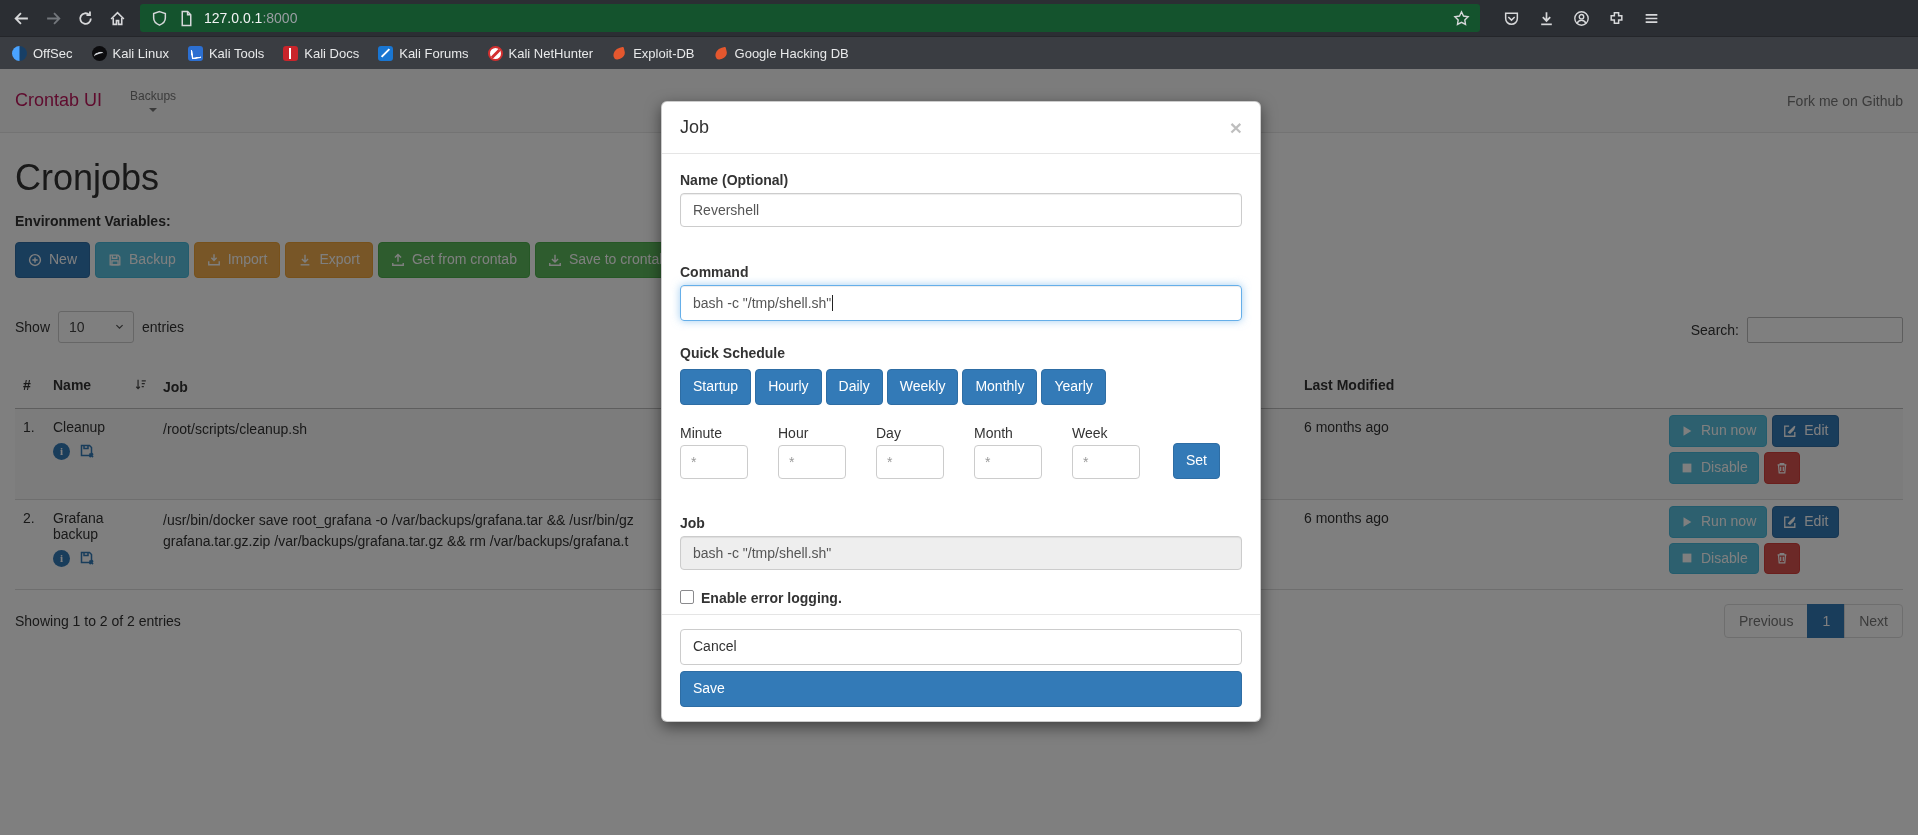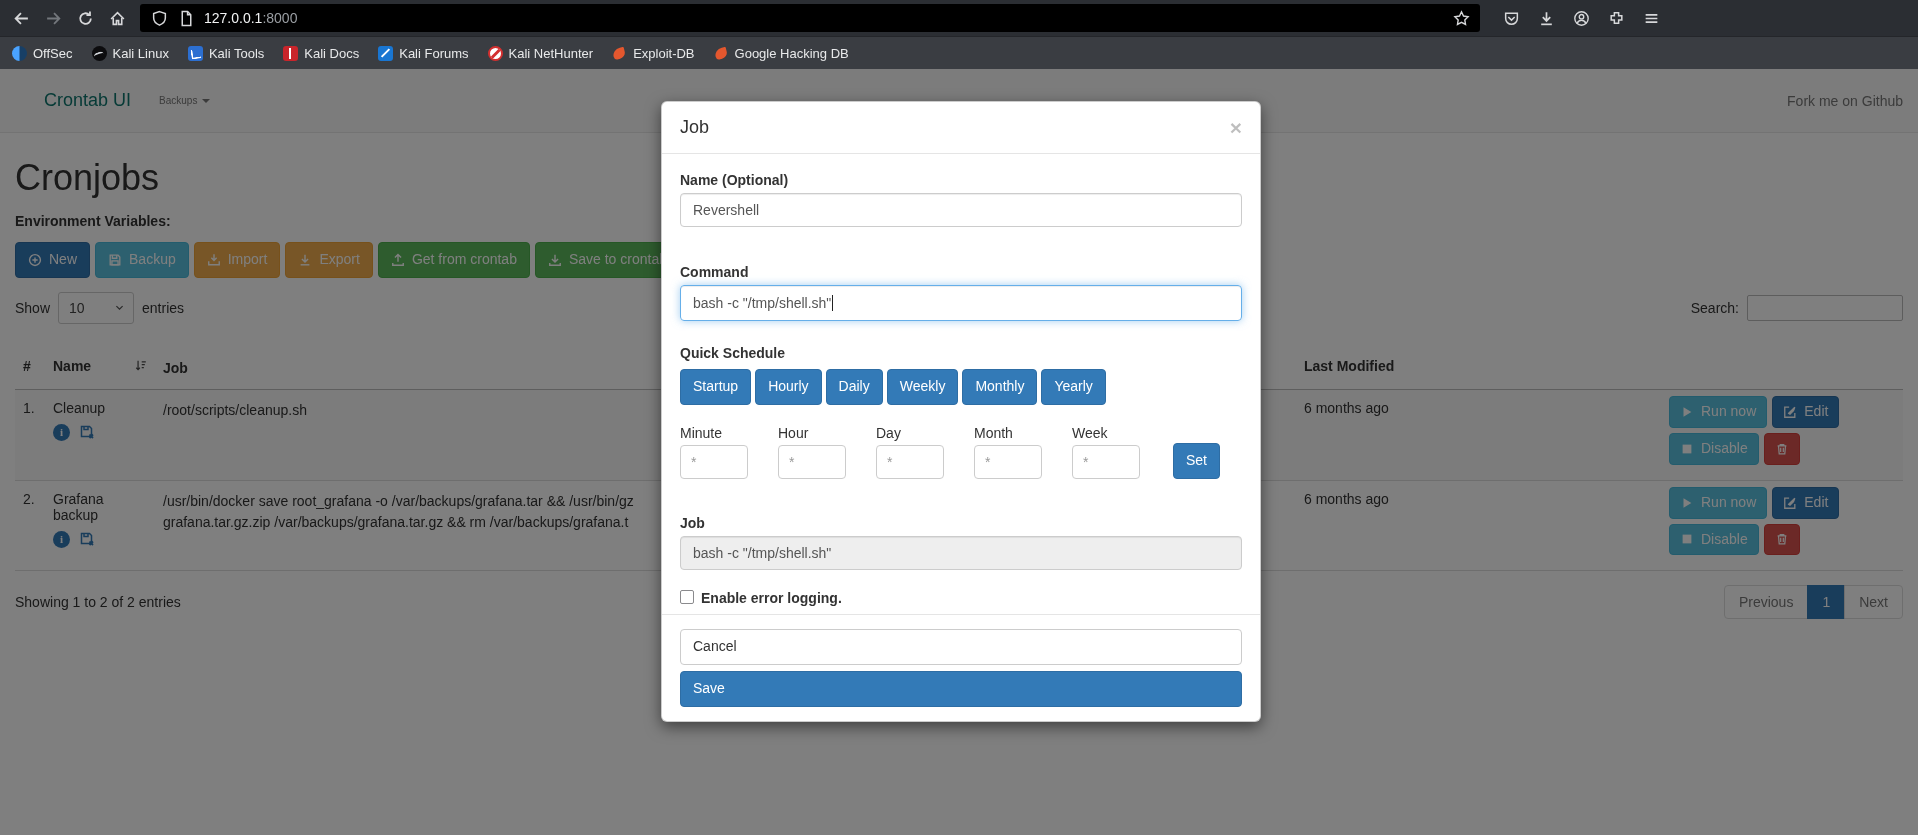--- a/index.html
+++ b/index.html
@@ -6,21 +6,21 @@
   html,body { width:1918px; height:835px; overflow:hidden; background:#fff;
     font-family:"Liberation Sans", sans-serif; font-size:14px; color:#333; }
 
   
   .chrome { position:absolute; top:0; left:0; width:1918px; height:69px; }
   .toolbar { height:36px; background:#2b2e33; display:flex; align-items:center; }
   .nav-icons { display:flex; align-items:center; gap:14px; padding:0 14px 0 12px; }
   .chrome-icon { width:18px; height:18px; color:#d7d8da; display:inline-flex; align-items:center; justify-content:center; }
   .chrome-icon.dim { color:#73777c; }
   .chrome-icon svg { width:17px; height:17px; }
-  .urlbar { width:1340px; height:28px; background:#000000; border-radius:3px; display:flex; align-items:center; padding:0 10px; gap:9px; color:#e9eaeb; font-size:14px; }
+  .urlbar { width:1340px; height:28px; background:#14532d; border-radius:3px; display:flex; align-items:center; padding:0 10px; gap:9px; color:#e9eaeb; font-size:14px; }
   .urlbar .host { color:#f2f3f4; }
   .urlbar .port { color:#9a9ea3; }
   .urlbar .spacer { flex:1; }
   .right-icons { display:flex; align-items:center; gap:17px; margin-left:22px; }
   .bookmarks { height:33px; background:#3a3d42; display:flex; align-items:center; gap:19px; padding:0 12px; border-top:1px solid #24262a; }
   .bookmark { display:flex; align-items:center; gap:6px; color:#e8e9ea; font-size:13px; }
   .bm-ico { width:15px; height:15px; display:inline-block; border-radius:3px; position:relative; overflow:hidden; flex:0 0 15px; }
   .bm-offsec { border-radius:50%; background:linear-gradient(90deg,#4aa3ff 48%,#173f66 52%); }
   .bm-kali { border-radius:50%; background:#0c0c0e; }
   .bm-kali::after { content:""; position:absolute; left:2px; top:6px; width:10px; height:4px; border-top:2px solid #cfd2d6; border-radius:50%; transform:rotate(-18deg); }
@@ -33,42 +33,42 @@
   .bm-nethunter { border-radius:50%; background:#fff; border:2px solid #d32f2f; }
   .bm-nethunter::after { content:""; position:absolute; left:-1px; top:4px; width:14px; height:3px; background:#d32f2f; transform:rotate(-45deg); }
   .bm-bird { background:transparent; }
   .bm-bird::after { content:""; position:absolute; left:1px; top:2px; width:12px; height:11px; background:#e4572e; border-radius:85% 10% 70% 40%; transform:rotate(-14deg); }
 
   
   .viewport { position:absolute; top:69px; left:0; width:1918px; height:766px; background:#fff; overflow:hidden; }
   .backdrop { position:absolute; inset:0; background:rgba(0,0,0,0.5); z-index:40; }
 
   .navbar { height:64px; background:#f8f8f8; border-bottom:1px solid #e7e7e7; display:flex; align-items:center; padding:0 15px; }
-  .brand { font-size:18px; color:#0f766e; margin-right:28px;margin-left:29px; }
-  .nav-item { font-size:10px; color:#777; display:flex; align-items:center; gap:5px; }
+  .brand { font-size:18px; color:#be185d; margin-right:28px; }
+  .nav-item { font-size:12px; color:#777; display:flex; align-items:center; gap:5px;flex-direction:column; }
   .caret-down { width:0; height:0; border-left:4px solid transparent; border-right:4px solid transparent; border-top:4px solid #777; display:inline-block; }
   .nav-right { margin-left:auto; color:#777; font-size:14px; }
 
   .container { padding:0 15px; }
   h1.page-title { font-size:36px; font-weight:400; color:#333; margin:24px 0 14px; }
   .env-label { font-weight:bold; margin-bottom:7px; }
   .env-textarea { width:1888px; height:78px; border:1px solid #ccc; border-radius:4px; padding:8px 12px; font-family:"Liberation Sans",sans-serif; font-size:14px; color:#555; resize:vertical; }
   .env-textarea::placeholder { color:#999; }
 
   .btn { display:inline-flex; align-items:center; gap:7px; padding:7px 12px; font-size:14px; border-radius:4px; border:1px solid transparent; color:#fff; line-height:1.42; cursor:pointer; background:#fff; }
   .btn svg { width:14px; height:14px; }
   .btn-primary { background:#337ab7; border-color:#2e6da4; }
   .btn-info    { background:#5bc0de; border-color:#46b8da; }
   .btn-warning { background:#f0ad4e; border-color:#eea236; }
   .btn-success { background:#5cb85c; border-color:#4cae4c; }
   .btn-danger  { background:#d9534f; border-color:#d43f3a; }
   .btn-default { background:#fff; border-color:#ccc; color:#333; }
   .toolbar-row { margin-top:13px; display:flex; gap:5px; }
 
-  .dt-controls { margin-top:14px; display:flex; align-items:center; }
+  .dt-controls { margin-top:33px; display:flex; align-items:flex-end; }
   .show-group { display:flex; align-items:center; gap:8px; }
   .fake-select { width:76px; height:32px; border:1px solid #ccc; border-radius:3px; display:flex; align-items:center; padding:0 8px 0 10px; color:#444; background:#fff; }
   .fake-select .sel-spacer { flex:1; }
   .search-group { margin-left:auto; display:flex; align-items:center; gap:8px; }
   .search-input { width:156px; height:26px; border:1px solid #bbb; border-radius:2px; padding:0 6px; font-size:14px; }
 
   
   .table { margin-top:28px; }
   .trow { display:flex; align-items:flex-start; border-bottom:1px solid #ddd; }
   .thead { border-bottom:1px solid #bdbdbd; font-weight:bold; }

